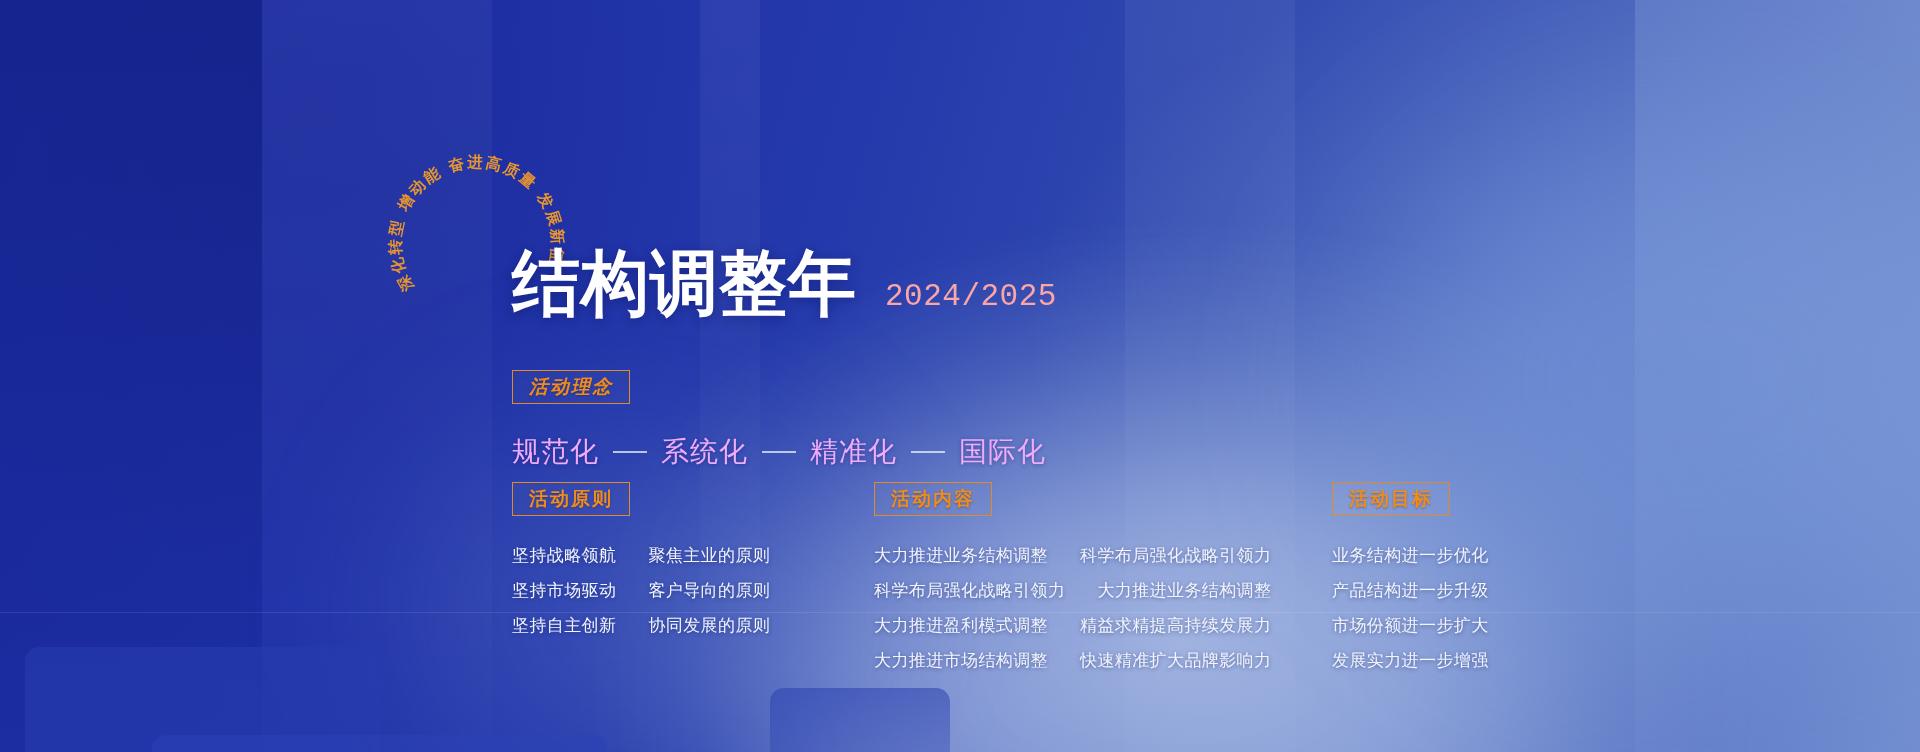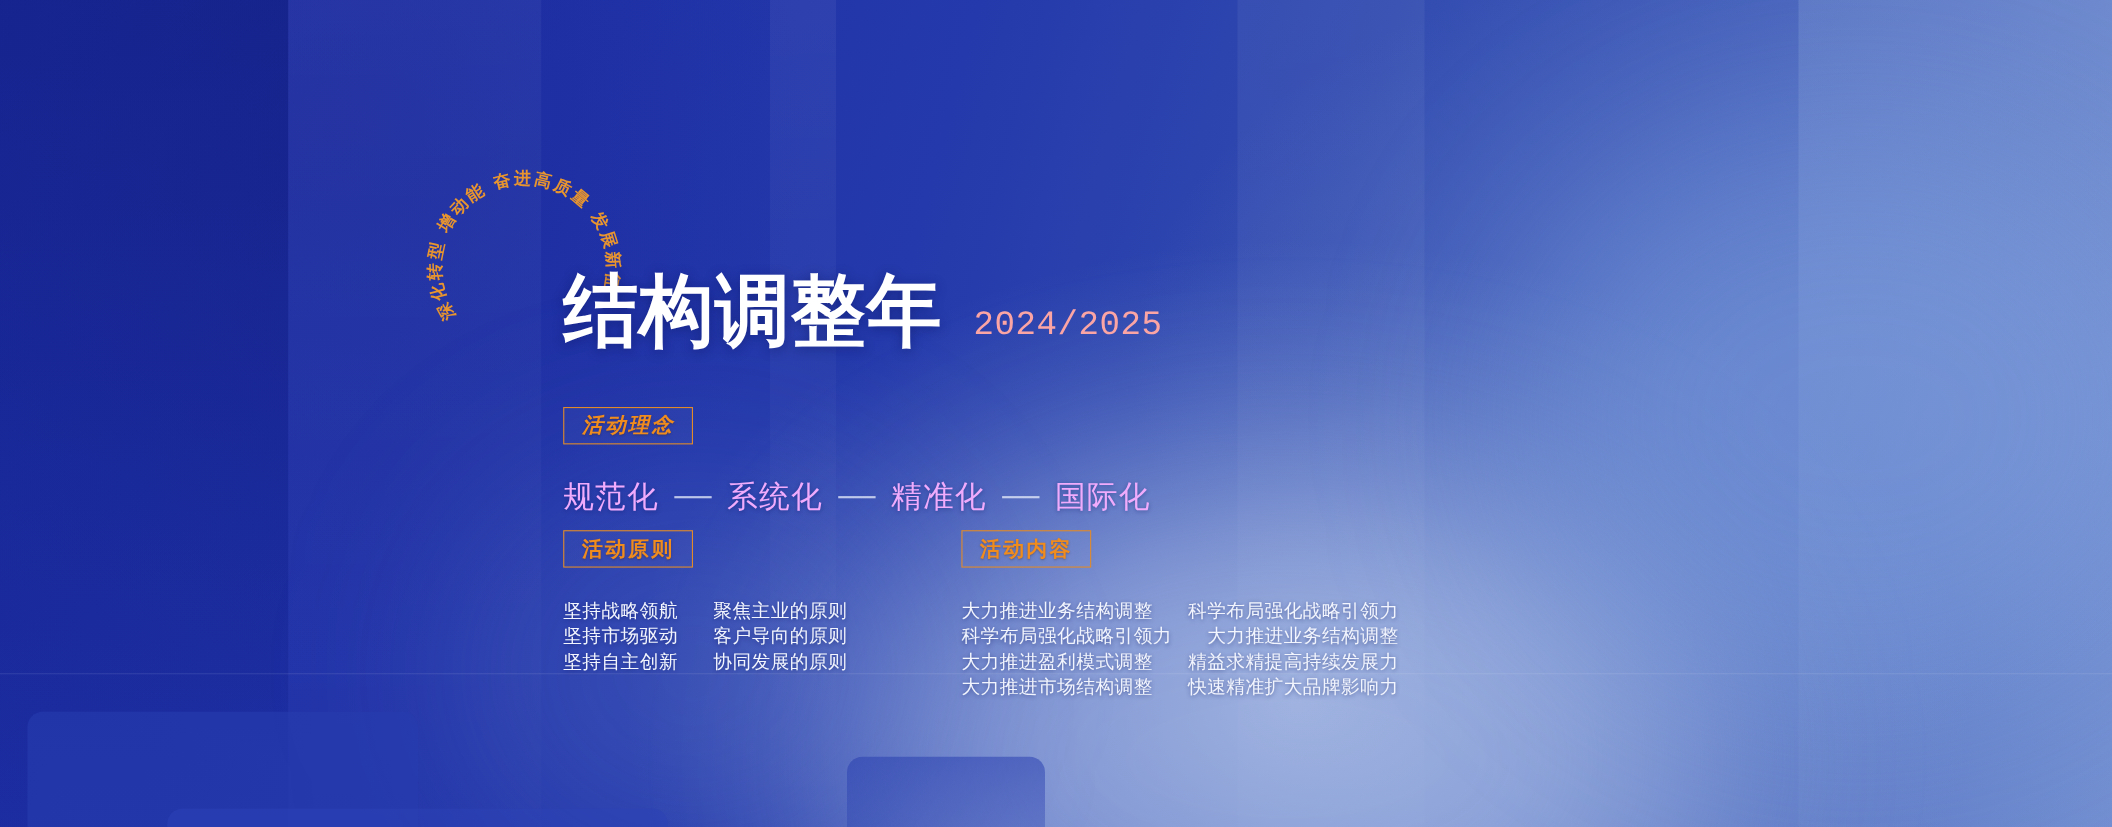--- a/index.html
+++ b/index.html
@@ -91,21 +91,21 @@
     margin-top:16px;
   }
   #idea-line .dash{ display:inline-block; width:34px; height:1.6px; background:rgba(235,240,252,.75); margin:0 14px; }
 
   .col{ position:absolute; }
   #col-1{ left:512px; top:482px; }
   #col-2{ left:874px; top:482px; }
   #col-3{ left:1332px;top:482px; }
 
   .col .badge-wrap{ margin-bottom:28px; }
-  .rows{ display:flex; flex-direction:column; }
+  .rows{ display:flex; flex-direction:column; gap:12px; }
   .row{
     display:flex;
     color:#f2f5fd; font-size:17px; font-weight:400;
     font-family:"DejaVu Sans","Liberation Sans",sans-serif;
     letter-spacing:.4px; white-space:nowrap;
     text-shadow:0 1px 4px rgba(10,20,90,.45);
   }
   .row .a{ }
   .row .b{ margin-left:32px; }
 </style>
@@ -197,14 +197,33 @@
         <span class="a">大力推进盈利模式调整</span>
         <span class="b">精益求精提高持续发展力</span>
       </div>
       <div class="row">
         <span class="a">大力推进市场结构调整</span>
         <span class="b">快速精准扩大品牌影响力</span>
       </div>
     </div>
   </div>
 
+  <div class="col" id="col-3">
+    <div class="badge-wrap">
+      <span class="badge">活动目标</span>
+    </div>
+    <div class="rows">
+      <div class="row">
+        <span class="a">业务结构进一步优化</span>
+      </div>
+      <div class="row">
+        <span class="a">产品结构进一步升级</span>
+      </div>
+      <div class="row">
+        <span class="a">市场份额进一步扩大</span>
+      </div>
+      <div class="row">
+        <span class="a">发展实力进一步增强</span>
+      </div>
+    </div>
+  </div>
 
 </div>
 
 </body></html>

